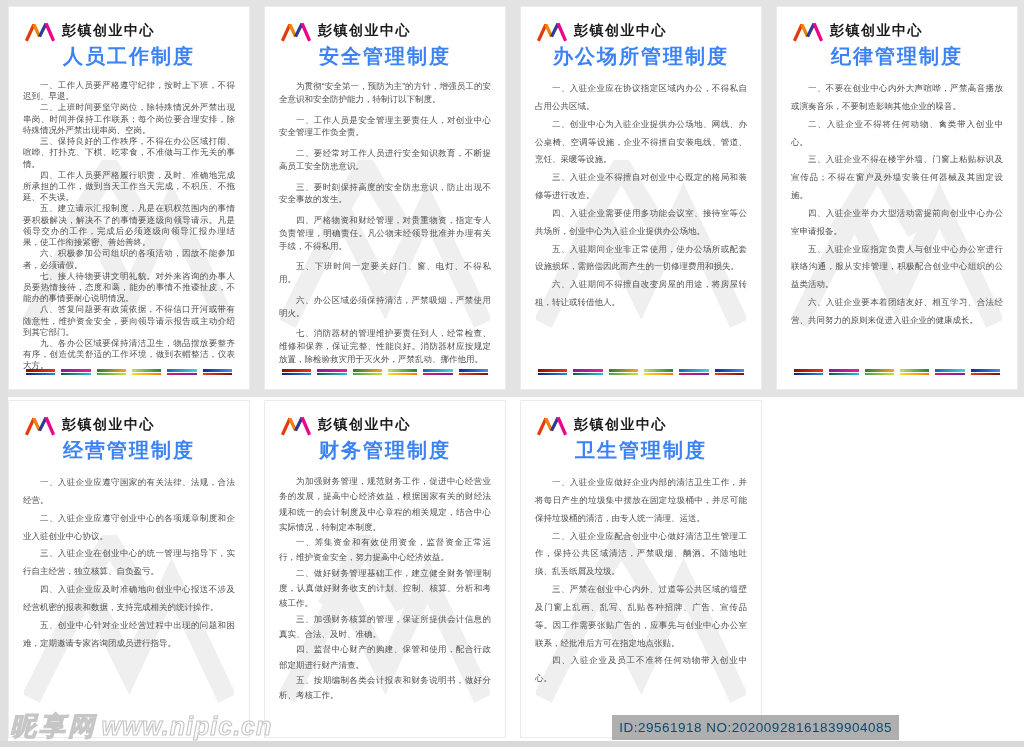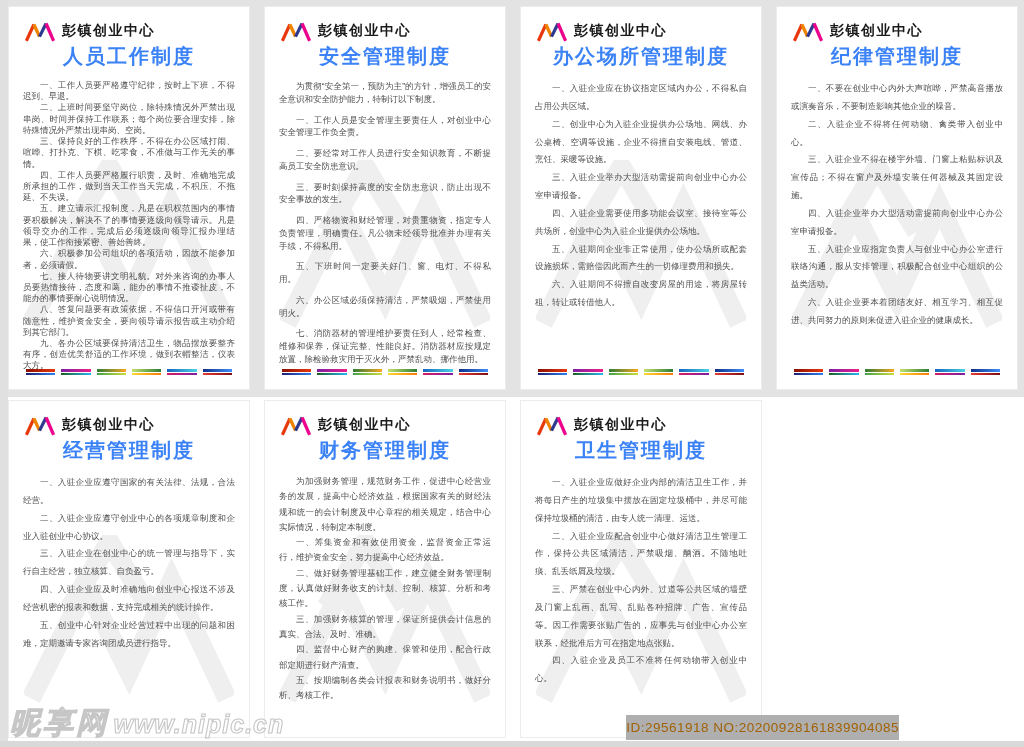--- a/index.html
+++ b/index.html
@@ -47,27 +47,27 @@
   .s2 .t{background:linear-gradient(90deg,#7b1fa2,#ec1e8c);} .s2 .b{background:linear-gradient(90deg,#1b5e20,#29b6f6);}
   .s3 .t{background:linear-gradient(90deg,#2e7d32,#f5a623);} .s3 .b{background:linear-gradient(90deg,#43a047,#cddc39);}
   .s4 .t{background:linear-gradient(90deg,#c0e06e,#2e7d32);} .s4 .b{background:linear-gradient(90deg,#fdd835,#f57c00);}
   .s5 .t{background:linear-gradient(90deg,#1565c0,#4dd0e1);} .s5 .b{background:linear-gradient(90deg,#d81b60,#7b1fa2);}
   .s6 .t{background:linear-gradient(90deg,#0d2f8a,#3f8ef7);} .s6 .b{background:linear-gradient(90deg,#e53935,#7a1010);}
 
   
   .nipic { position:absolute; left:10px; bottom:3px; z-index:3; white-space:nowrap;
            font-weight:bold; color:rgba(255,255,255,0.05);
            -webkit-text-stroke:1.1px #c6c6c6; }
-  .nipic .zh { font-size:30px; font-style:italic; letter-spacing:3px; }
+  .nipic .zh { font-size:26px; font-style:italic; letter-spacing:3px; }
   .nipic .url { font-size:25px; font-style:italic; letter-spacing:1px; }
 
   
   .id-badge { position:absolute; right:9px; bottom:7px; z-index:3;
-              background:rgba(158,158,158,0.82); color:#a16207;
-              font-size:13.5px; line-height:1; padding:6px 0; letter-spacing:0.5px; }
+              background:rgba(158,158,158,0.82); color:#0c4a6e;
+              font-size:13.5px; line-height:1; padding:6px 7px; letter-spacing:0.5px; }
 </style>
 </head>
 <body>
 
 <div class="board">
   <div class="bg-top"></div>
   <div class="bg-left"></div>
 
   <section class="panel row1 c1">
     <svg class="wm" width="210" height="170" viewBox="0 0 64 52">
@@ -199,21 +199,21 @@
           <path d="M31 35 L45 7" stroke="#303a8f"></path>
             <path d="M45 7 L61 44" stroke="#ec008c"></path>
         </g>
       </svg>
       <span class="brand-name">彭镇创业中心</span>
     </div>
     <h2 class="title">办公场所管理制度</h2>
     <div class="body lh-loose">
         <p>一、入驻企业应在协议指定区域内办公，不得私自占用公共区域。</p>
         <p>二、创业中心为入驻企业提供办公场地、网线、办公桌椅、空调等设施，企业不得擅自安装电线、管道、烹饪、采暖等设施。</p>
-        <p>三、入驻企业举办大型活动需提前向创业中心办公室申请报备。</p>
+        <p>三、入驻企业不得擅自对创业中心既定的格局和装修等进行改造。</p>
         <p>四、入驻企业需要使用多功能会议室、接待室等公共场所，创业中心为入驻企业提供办公场地。</p>
         <p>五、入驻期间企业非正常使用，使办公场所或配套设施损坏，需赔偿因此而产生的一切修理费用和损失。</p>
         <p>六、入驻期间不得擅自改变房屋的用途，将房屋转租，转让或转借他人。</p>
       </div>
     <div class="rainbow">
       <span class="seg s1">
           <i class="t"></i>
           <i class="b"></i>
         </span>
         <span class="seg s2">
@@ -257,21 +257,21 @@
       </svg>
       <span class="brand-name">彭镇创业中心</span>
     </div>
     <h2 class="title">纪律管理制度</h2>
     <div class="body lh-loose">
         <p>一、不要在创业中心内外大声喧哗，严禁高音播放或演奏音乐，不要制造影响其他企业的噪音。</p>
         <p>二、入驻企业不得将任何动物、禽类带入创业中心。</p>
         <p>三、入驻企业不得在楼宇外墙、门窗上粘贴标识及宣传品；不得在窗户及外墙安装任何器械及其固定设施。</p>
         <p>四、入驻企业举办大型活动需提前向创业中心办公室申请报备。</p>
         <p>五、入驻企业应指定负责人与创业中心办公室进行联络沟通，服从安排管理，积极配合创业中心组织的公益类活动。</p>
-        <p>六、入驻企业要本着团结友好、相互学习、相互促进、共同努力的原则来促进入驻企业的健康成长。</p>
+        <p>六、入驻企业要本着团结友好、相互学习、合法经营、共同努力的原则来促进入驻企业的健康成长。</p>
       </div>
     <div class="rainbow">
       <span class="seg s1">
           <i class="t"></i>
           <i class="b"></i>
         </span>
         <span class="seg s2">
           <i class="t"></i>
           <i class="b"></i>
         </span>

